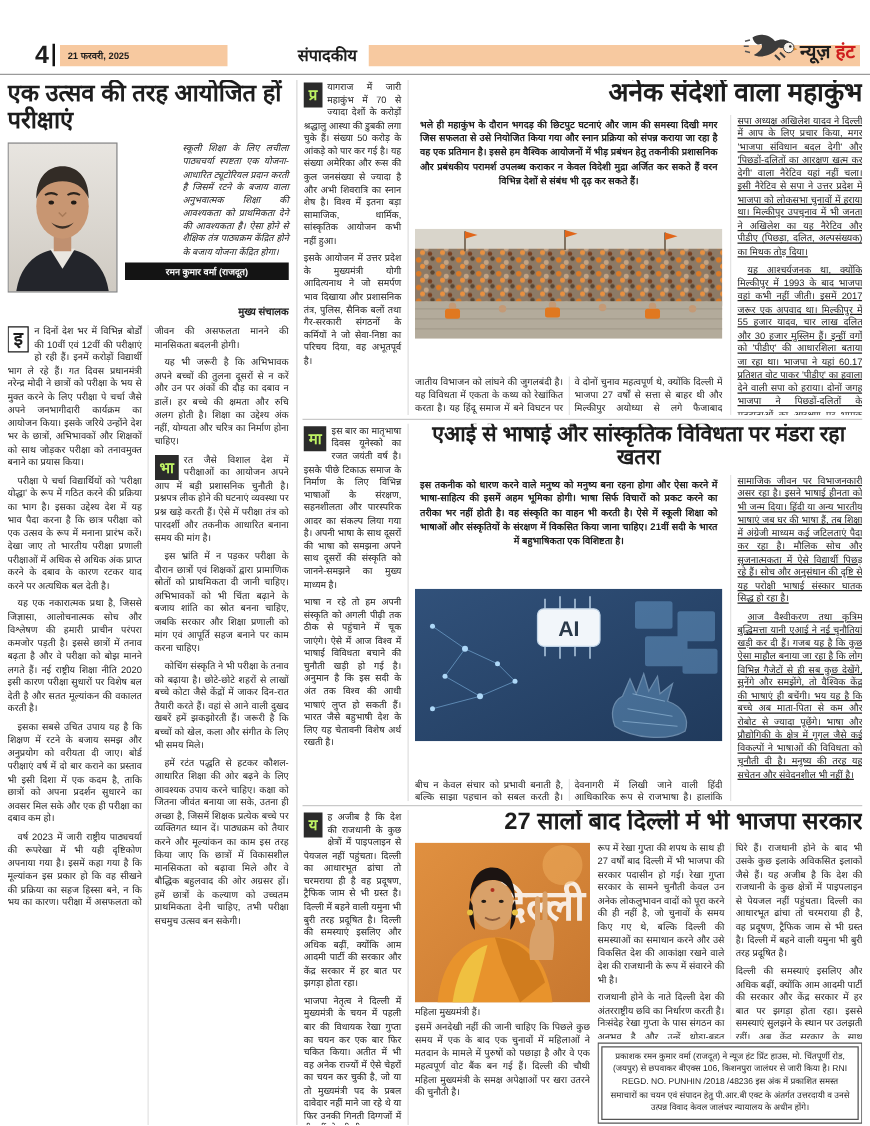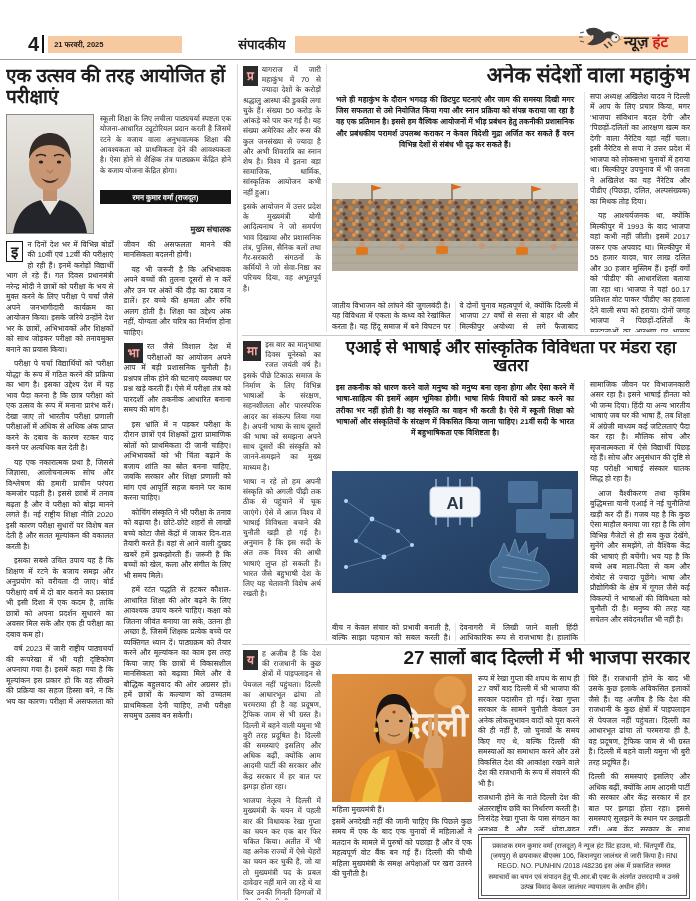--- a/index.html
+++ b/index.html
@@ -7,45 +7,45 @@
         font-family:"Liberation Sans","DejaVu Sans",sans-serif;color:#1d1d1d;
         background:#fff;overflow:hidden;position:relative;}
   
   .header{height:22px;margin:0 8px 0 28px;display:flex;align-items:center;}
   .pgnum{font-size:20px;font-weight:bold;line-height:1;}
   .vline{width:2px;height:18px;background:#111;margin:0 4px 0 3px;}
   .date-bar{background:#f7c9a0;height:17px;width:128px;display:flex;align-items:center;
             padding-left:6px;font-size:7.5px;font-weight:bold;}
   .section-label{margin-left:56px;font-size:13px;font-weight:bold;white-space:nowrap;}
   .strip{flex:1;margin-left:10px;height:17px;background:#f7c9a0;position:relative;}
-  .masthead{position:absolute;right:20px;top:-10px;display:flex;align-items:flex-end;gap:2px;}
+  .masthead{position:absolute;right:4px;top:-10px;display:flex;align-items:flex-end;gap:2px;}
   .masthead-text{font-size:15px;font-weight:bold;line-height:1.4;white-space:nowrap;}
   .mh-red{color:#cf1d1d;}
   .header-rule{height:1px;background:#9a9a9a;margin:4px 0 4px;}
   
   .content{display:flex;height:836px;padding:0 6px;box-sizing:border-box;}
   .left-art{width:225px;flex:none;border-right:1px solid #d9d9d9;padding-right:6px;
             display:flex;flex-direction:column;overflow:hidden;}
   .right-sec{flex:1;display:flex;flex-direction:column;overflow:hidden;padding-left:4px;}
   
   .left-headline{font-size:19px;font-weight:bold;line-height:1.13;margin:1px 0 6px;}
   .author-block{display:flex;gap:6px;}
   .author-photo{width:86px;height:118px;flex:none;border:1px solid #8a8a8a;background:#ddd;}
   .author-right{flex:1;display:flex;flex-direction:column;}
-  .author-intro{font-size:7.3px;text-align:justify;line-height:1.42;flex:1;}
+  .author-intro{font-size:7.3px;font-style:italic;text-align:justify;line-height:1.42;flex:1;margin-left:46px;}
   .byline-bar{background:#141414;color:#fff;font-size:7.3px;font-weight:bold;text-align:center;
               padding:2px 0;margin-top:3px;}
   .role{font-size:8px;font-weight:bold;text-align:right;margin-top:19px;}
   .left-body{margin-top:6px;flex:1;column-count:2;column-gap:10px;column-rule:1px solid #e4e4e4;
              overflow:hidden;font-size:7.5px;line-height:1.4;text-align:justify;}
   .left-body p{margin:0 0 4px;text-indent:8px;}
   .left-body p.first{text-indent:0;}
   .dc-light{float:left;font-size:15px;font-weight:bold;border:1.5px solid #1a1a1a;
             padding:2px 4px;margin:1px 4px 0 0;line-height:1;}
-  .dc-dark{float:left;font-size:12px;font-weight:bold;background:#2b2b2b;color:#fca5a5;
+  .dc-dark{float:left;font-size:12px;font-weight:bold;background:#2b2b2b;color:#bef264;
            padding:4px 4px;margin:1px 4px 0 0;line-height:1;}
   
   .row{display:flex;overflow:hidden;}
   .rowA{height:268px;}
   .rowB{height:302px;border-top:1px solid #c9c9c9;margin-top:3px;padding-top:3px;}
   .rowC{flex:1;border-top:1px solid #c9c9c9;margin-top:3px;padding-top:3px;}
   .lead-col{width:78px;flex:none;padding:1px 5px 0 1px;border-right:1px solid #e0e0e0;
             margin-right:5px;font-size:7.4px;line-height:1.38;text-align:justify;overflow:hidden;}
   .lead-col p{margin:0 0 4px;}
   .row-main{flex:1;display:flex;flex-direction:column;overflow:hidden;align-items:flex-end;}
@@ -56,21 +56,21 @@
   .media-stack{width:246px;flex:none;display:flex;flex-direction:column;margin-right:6px;overflow:hidden;gap:26px;}
   .intro-box{padding:2px 4px;font-size:7.6px;font-weight:bold;text-align:justify;
              text-align-last:center;line-height:1.5;margin-bottom:4px;}
   .photo-frame{width:100%;line-height:0;}
   .photo-frame svg{display:block;}
   .below-cols{flex:1;margin-top:4px;column-count:2;column-gap:9px;column-rule:1px solid #e4e4e4;
               font-size:7.5px;line-height:1.4;text-align:justify;overflow:hidden;}
   .below-cols p{margin:0 0 4px;}
   .side-col{flex:1;font-size:7.5px;line-height:1.4;text-align:justify;overflow:hidden;
             border-left:1px solid #e4e4e4;padding-left:5px;}
-  .side-col p{margin:0 0 4px;text-indent:8px;}
+  .side-col p{margin:0 0 4px;text-indent:8px;text-decoration:underline;}
   .side-col p.first{text-indent:0;}
   
   .photo-stack{width:140px;flex:none;margin-right:6px;display:flex;flex-direction:column;overflow:hidden;}
   .bjp-caption{font-size:7.5px;margin:2px 0 3px;}
   .photo-stack p{font-size:7.5px;text-align:justify;line-height:1.4;margin:0;overflow:hidden;}
   .bjp-right{flex:1;display:flex;flex-direction:column;overflow:hidden;}
   .bjp-cols{flex:1;column-count:2;column-gap:9px;column-rule:1px solid #e4e4e4;
             font-size:7.5px;line-height:1.4;text-align:justify;overflow:hidden;}
   .bjp-cols p{margin:0 0 4px;}
   .footer-box{border:1px solid #555;outline:1px solid #555;outline-offset:2px;

